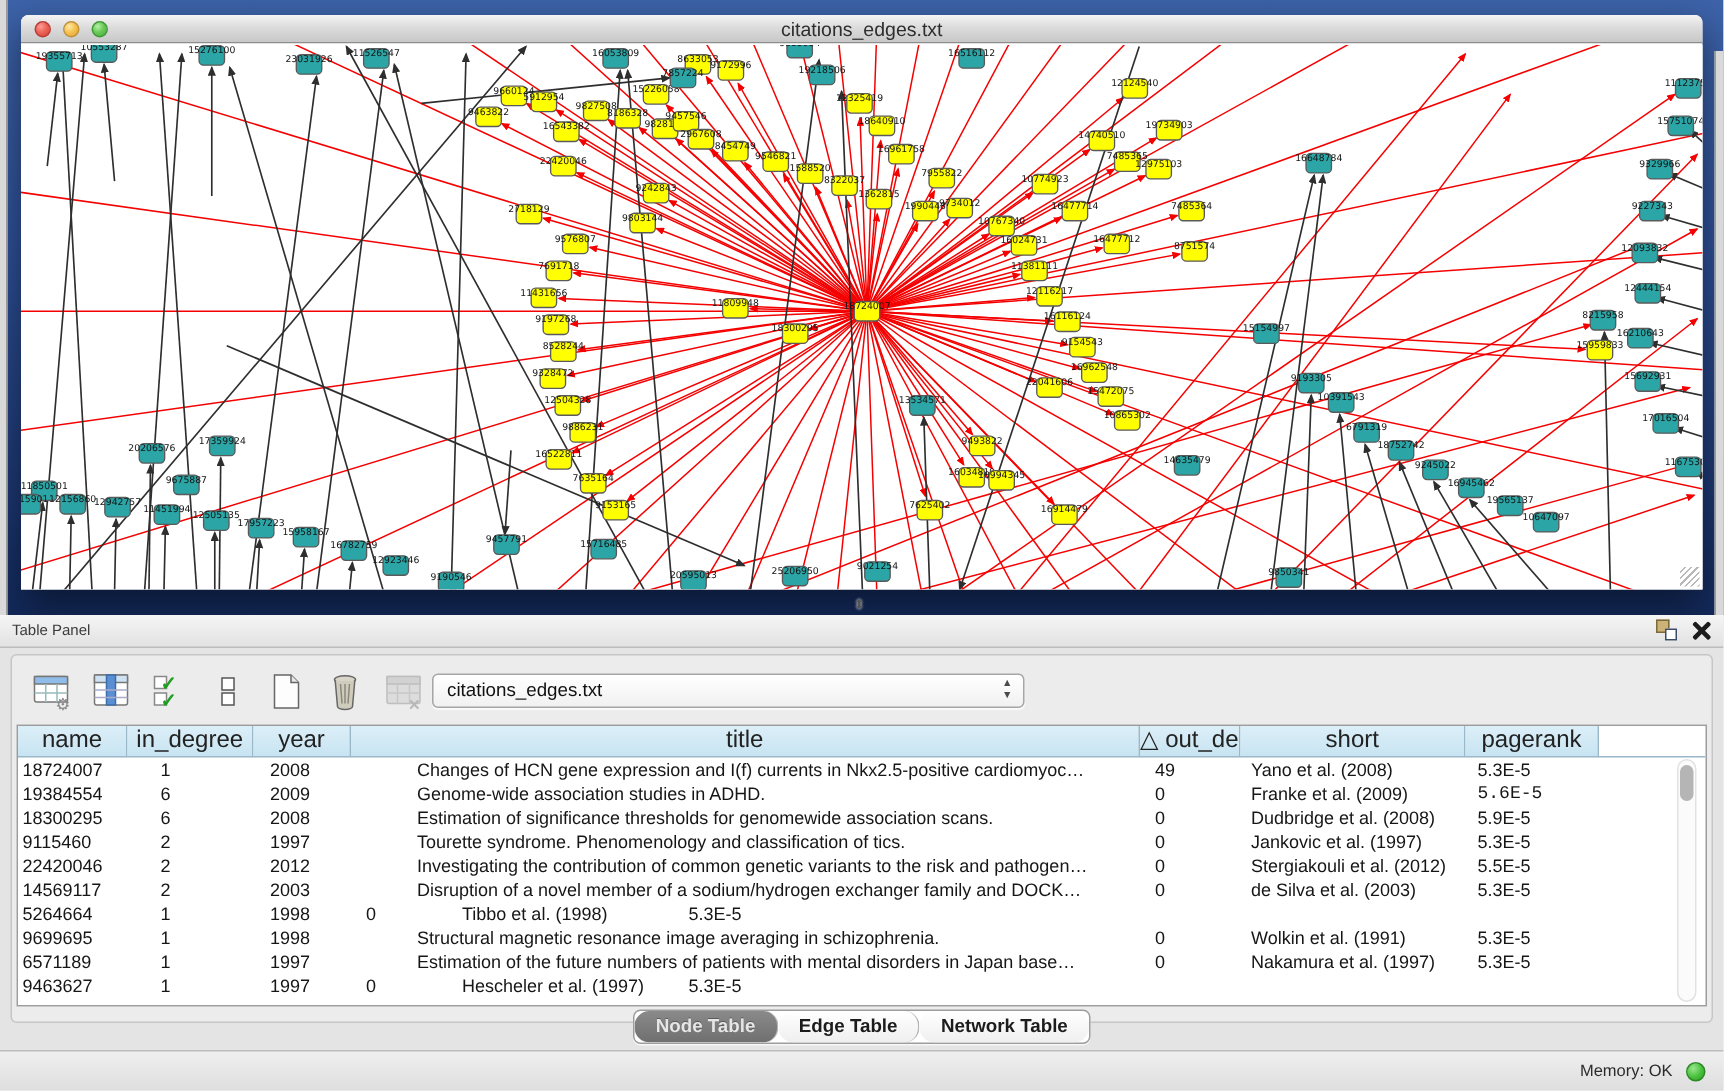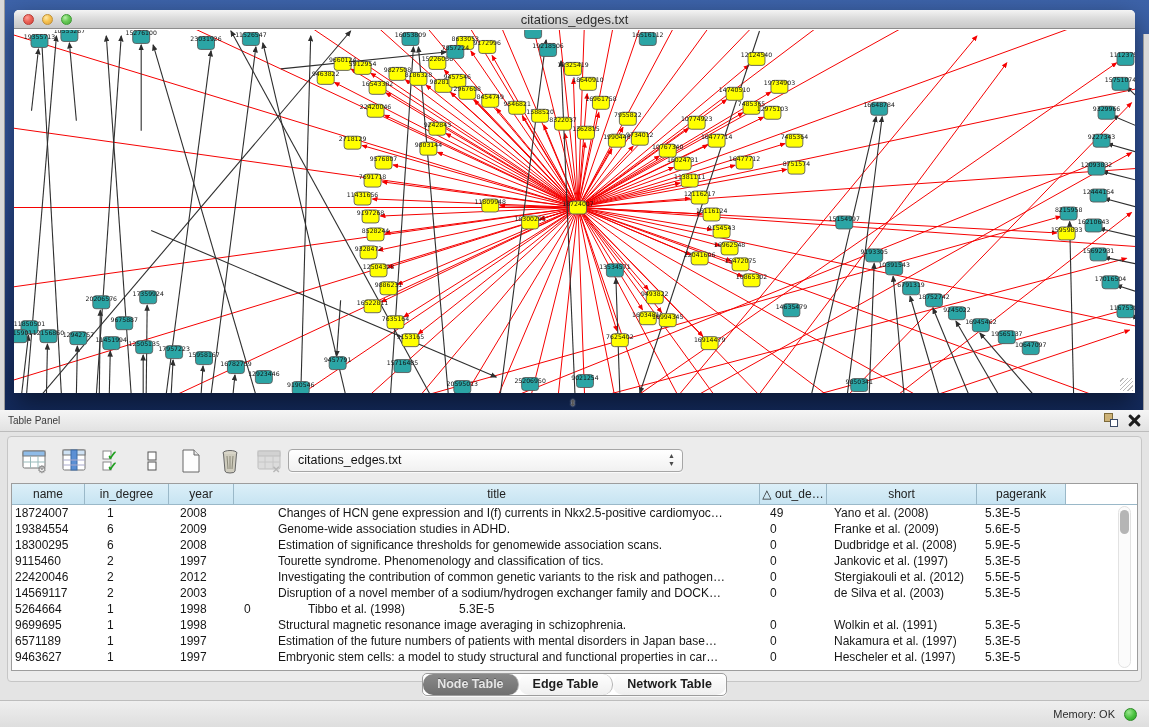--- a/index.html
+++ b/index.html
@@ -86,21 +86,21 @@
     position:absolute; right:7px; top:2px; display:flex; flex-direction:column; line-height:8px;
     font-size:7px; color:#4a4a4a; letter-spacing:0;
   }
   .table-wrap {
     position:absolute; left:3px; top:46px; width:1127px; height:188px;
     background:#fff; border:1px solid #9d9d9d; overflow:hidden;
   }
   .thead { display:flex; height:21px; border-bottom:1px solid #9ab8c8; }
   .th {
     background:linear-gradient(#DCEFF8,#C7E4F2); border-right:1px solid #9ab8c8;
-    font-size:12px; color:#222; text-align:center; line-height:20px; flex:none;
+    font-size:16px; color:#222; text-align:center; line-height:20px; flex:none;
     overflow:hidden; white-space:nowrap;
   }
   .trow { display:flex; height:16px; }
   .td {
     flex:none; font-size:12px; color:#161616; line-height:16px;
     overflow:hidden; white-space:nowrap;
   }
   .vscroll {
     position:absolute; top:22px; right:6px; bottom:2px; width:13px;
     background:#FBFBFB; border:1px solid #e2e2e2; border-radius:7px;
@@ -917,21 +917,21 @@
             <div class="td" style="width: 150px; padding-left: 7px;">Yano et al. (2008)</div>
             <div class="td" style="width: 89px; padding-left: 8px;">5.3E-5</div>
           </div>
           <div class="trow">
             <div class="td" style="width: 73px; padding-left: 3px;">19384554</div>
             <div class="td" style="width: 84px; padding-left: 22px;">6</div>
             <div class="td" style="width: 65px; padding-left: 11px;">2009</div>
             <div class="td" style="width: 526px; padding-left: 44px;">Genome-wide association studies in ADHD.</div>
             <div class="td" style="width: 67px; padding-left: 10px;">0</div>
             <div class="td" style="width: 150px; padding-left: 7px;">Franke et al. (2009)</div>
-            <div class="td" style="width: 89px; padding-left: 8px;">5.6E-5</div>
+            <div class="td" style="width: 89px; padding-left: 8px; font-family: Liberation Mono, monospace;">5.6E-5</div>
           </div>
           <div class="trow">
             <div class="td" style="width: 73px; padding-left: 3px;">18300295</div>
             <div class="td" style="width: 84px; padding-left: 22px;">6</div>
             <div class="td" style="width: 65px; padding-left: 11px;">2008</div>
             <div class="td" style="width: 526px; padding-left: 44px;">Estimation of significance thresholds for genomewide association scans.</div>
             <div class="td" style="width: 67px; padding-left: 10px;">0</div>
             <div class="td" style="width: 150px; padding-left: 7px;">Dudbridge et al. (2008)</div>
             <div class="td" style="width: 89px; padding-left: 8px;">5.9E-5</div>
           </div>
@@ -985,21 +985,20 @@
             <div class="td" style="width: 65px; padding-left: 11px;">1997</div>
             <div class="td" style="width: 526px; padding-left: 44px;">Estimation of the future numbers of patients with mental disorders in Japan base…</div>
             <div class="td" style="width: 67px; padding-left: 10px;">0</div>
             <div class="td" style="width: 150px; padding-left: 7px;">Nakamura et al. (1997)</div>
             <div class="td" style="width: 89px; padding-left: 8px;">5.3E-5</div>
           </div>
           <div class="trow">
             <div class="td" style="width: 73px; padding-left: 3px;">9463627</div>
             <div class="td" style="width: 84px; padding-left: 22px;">1</div>
             <div class="td" style="width: 65px; padding-left: 11px;">1997</div>
-            <div class="td" style="width: 526px; padding-left: 44px;">Embryonic stem cells: a model to study structural and functional properties in car…</div>
             <div class="td" style="width: 67px; padding-left: 10px;">0</div>
             <div class="td" style="width: 150px; padding-left: 7px;">Hescheler et al. (1997)</div>
             <div class="td" style="width: 89px; padding-left: 8px;">5.3E-5</div>
           </div>
         </div>
       <div class="vscroll">
           <div class="vthumb"></div>
         </div>
     </div>
   </div>

